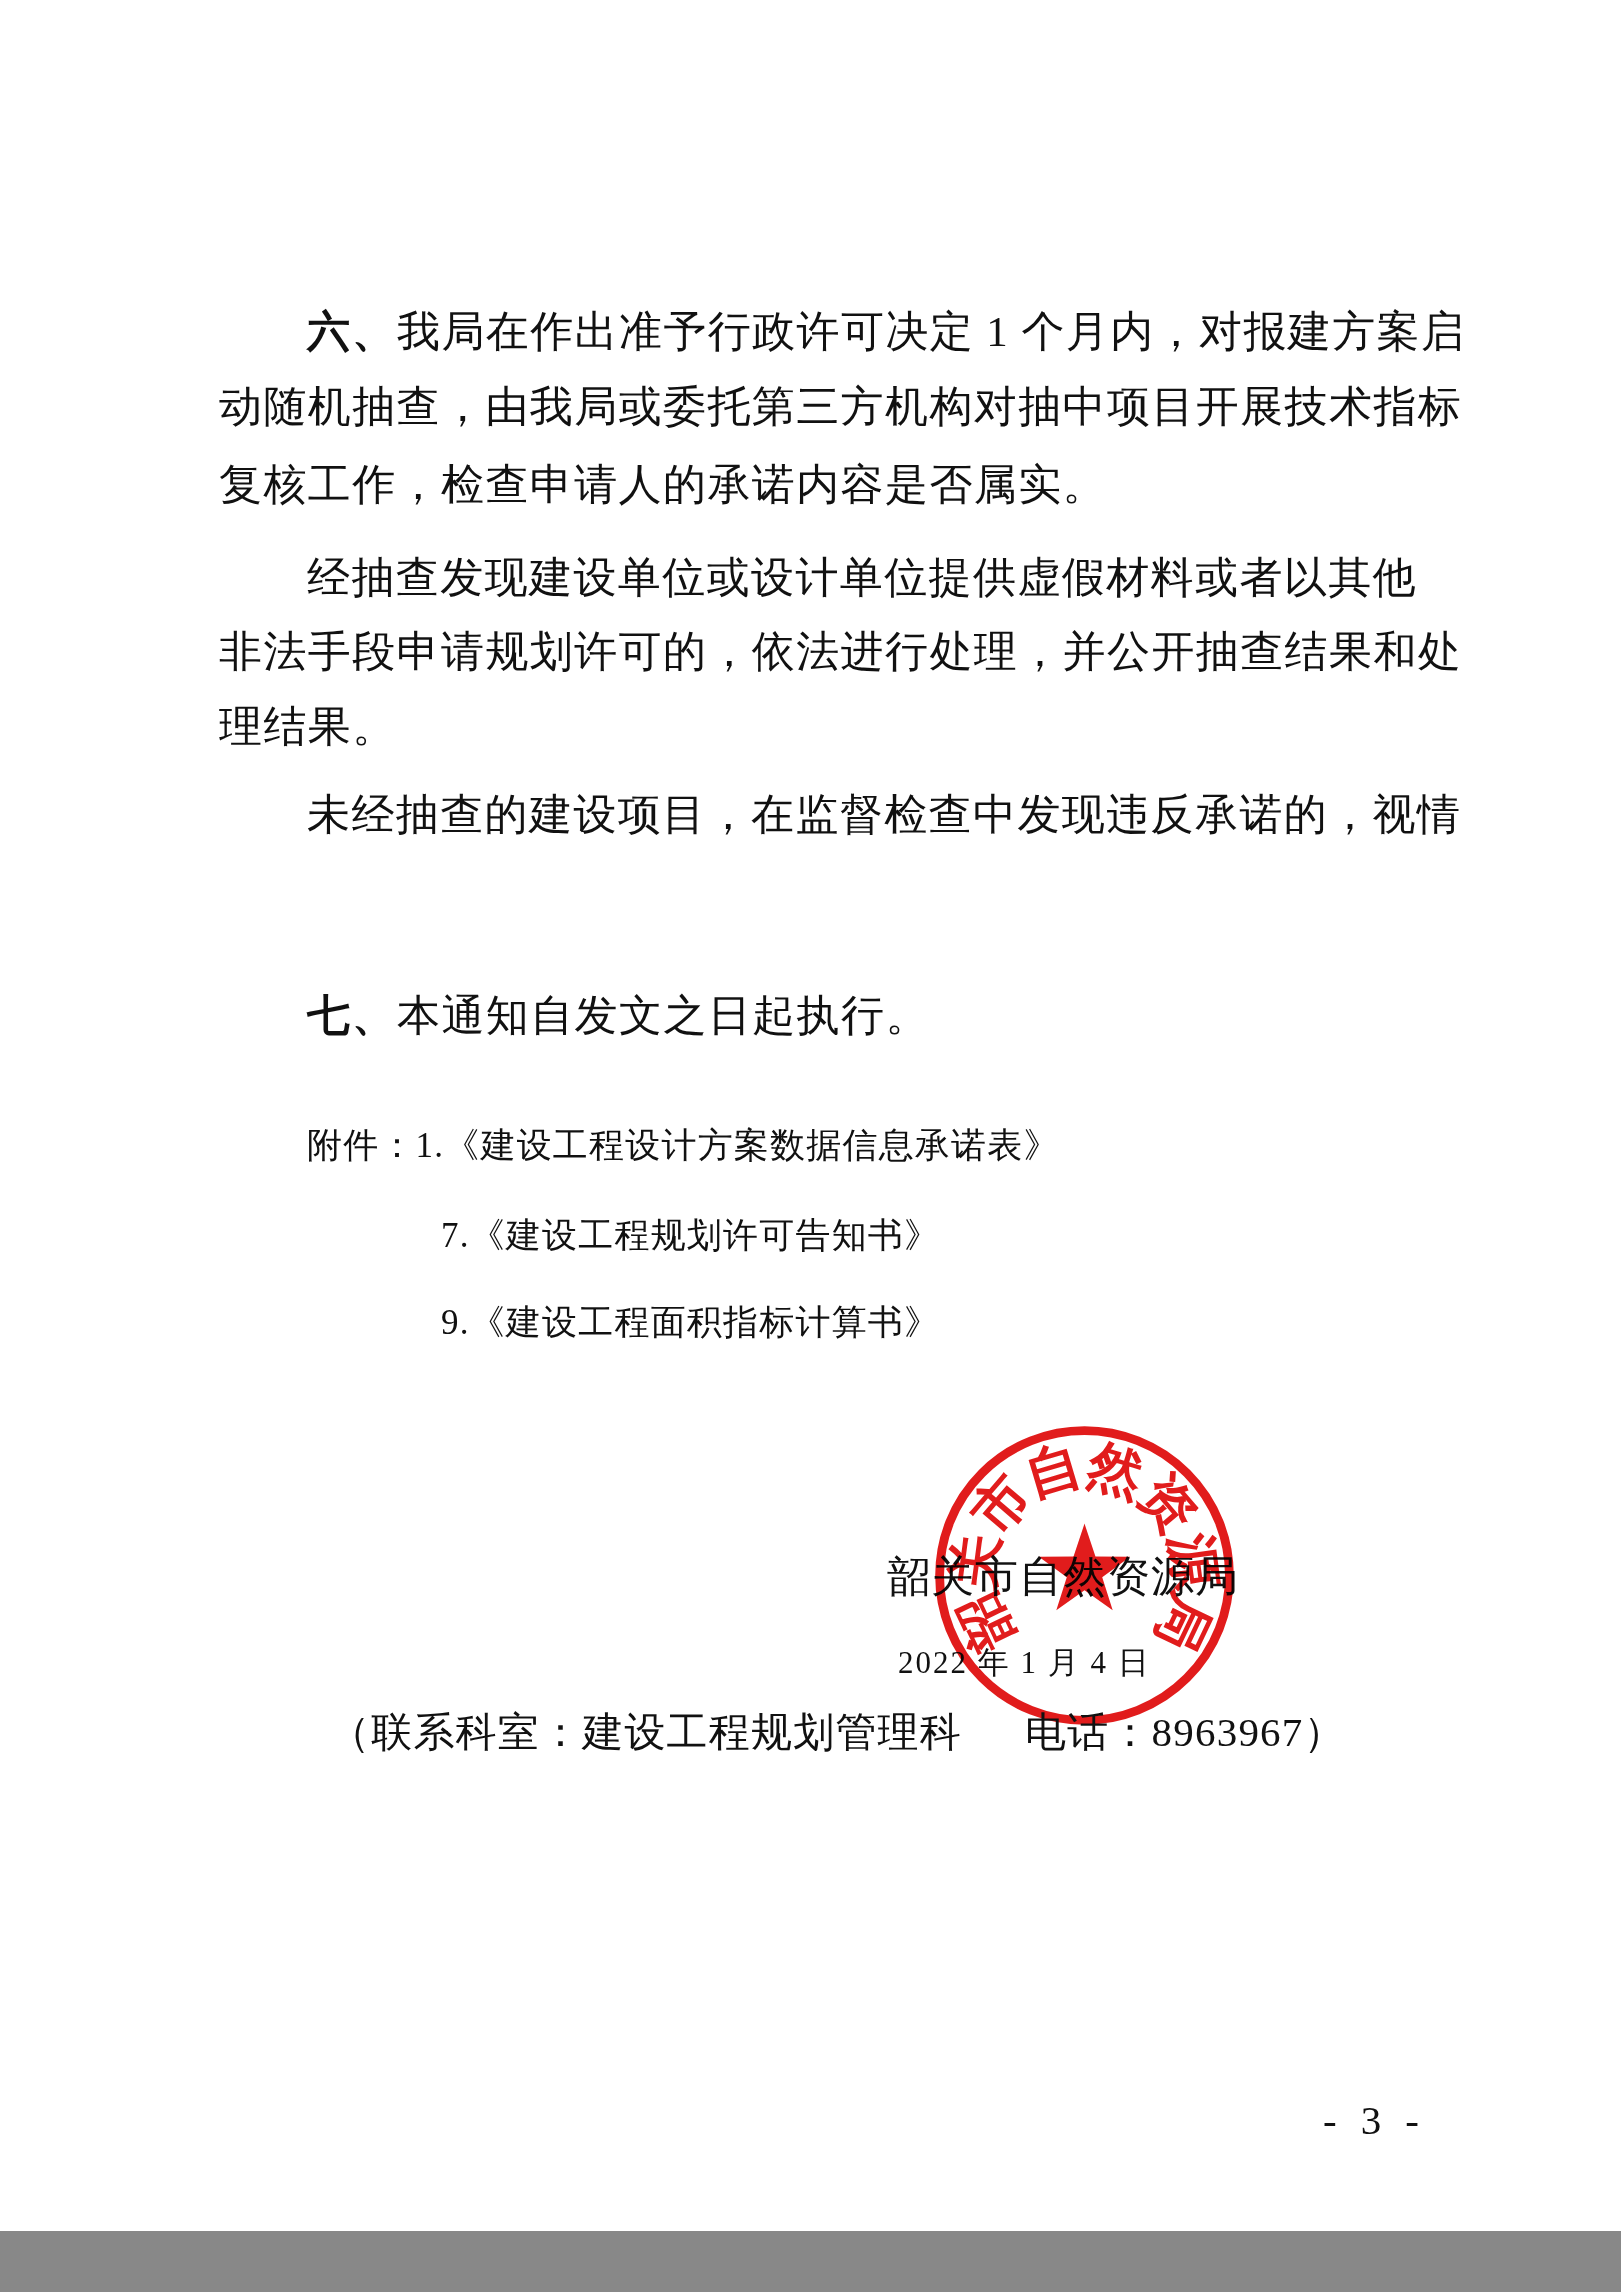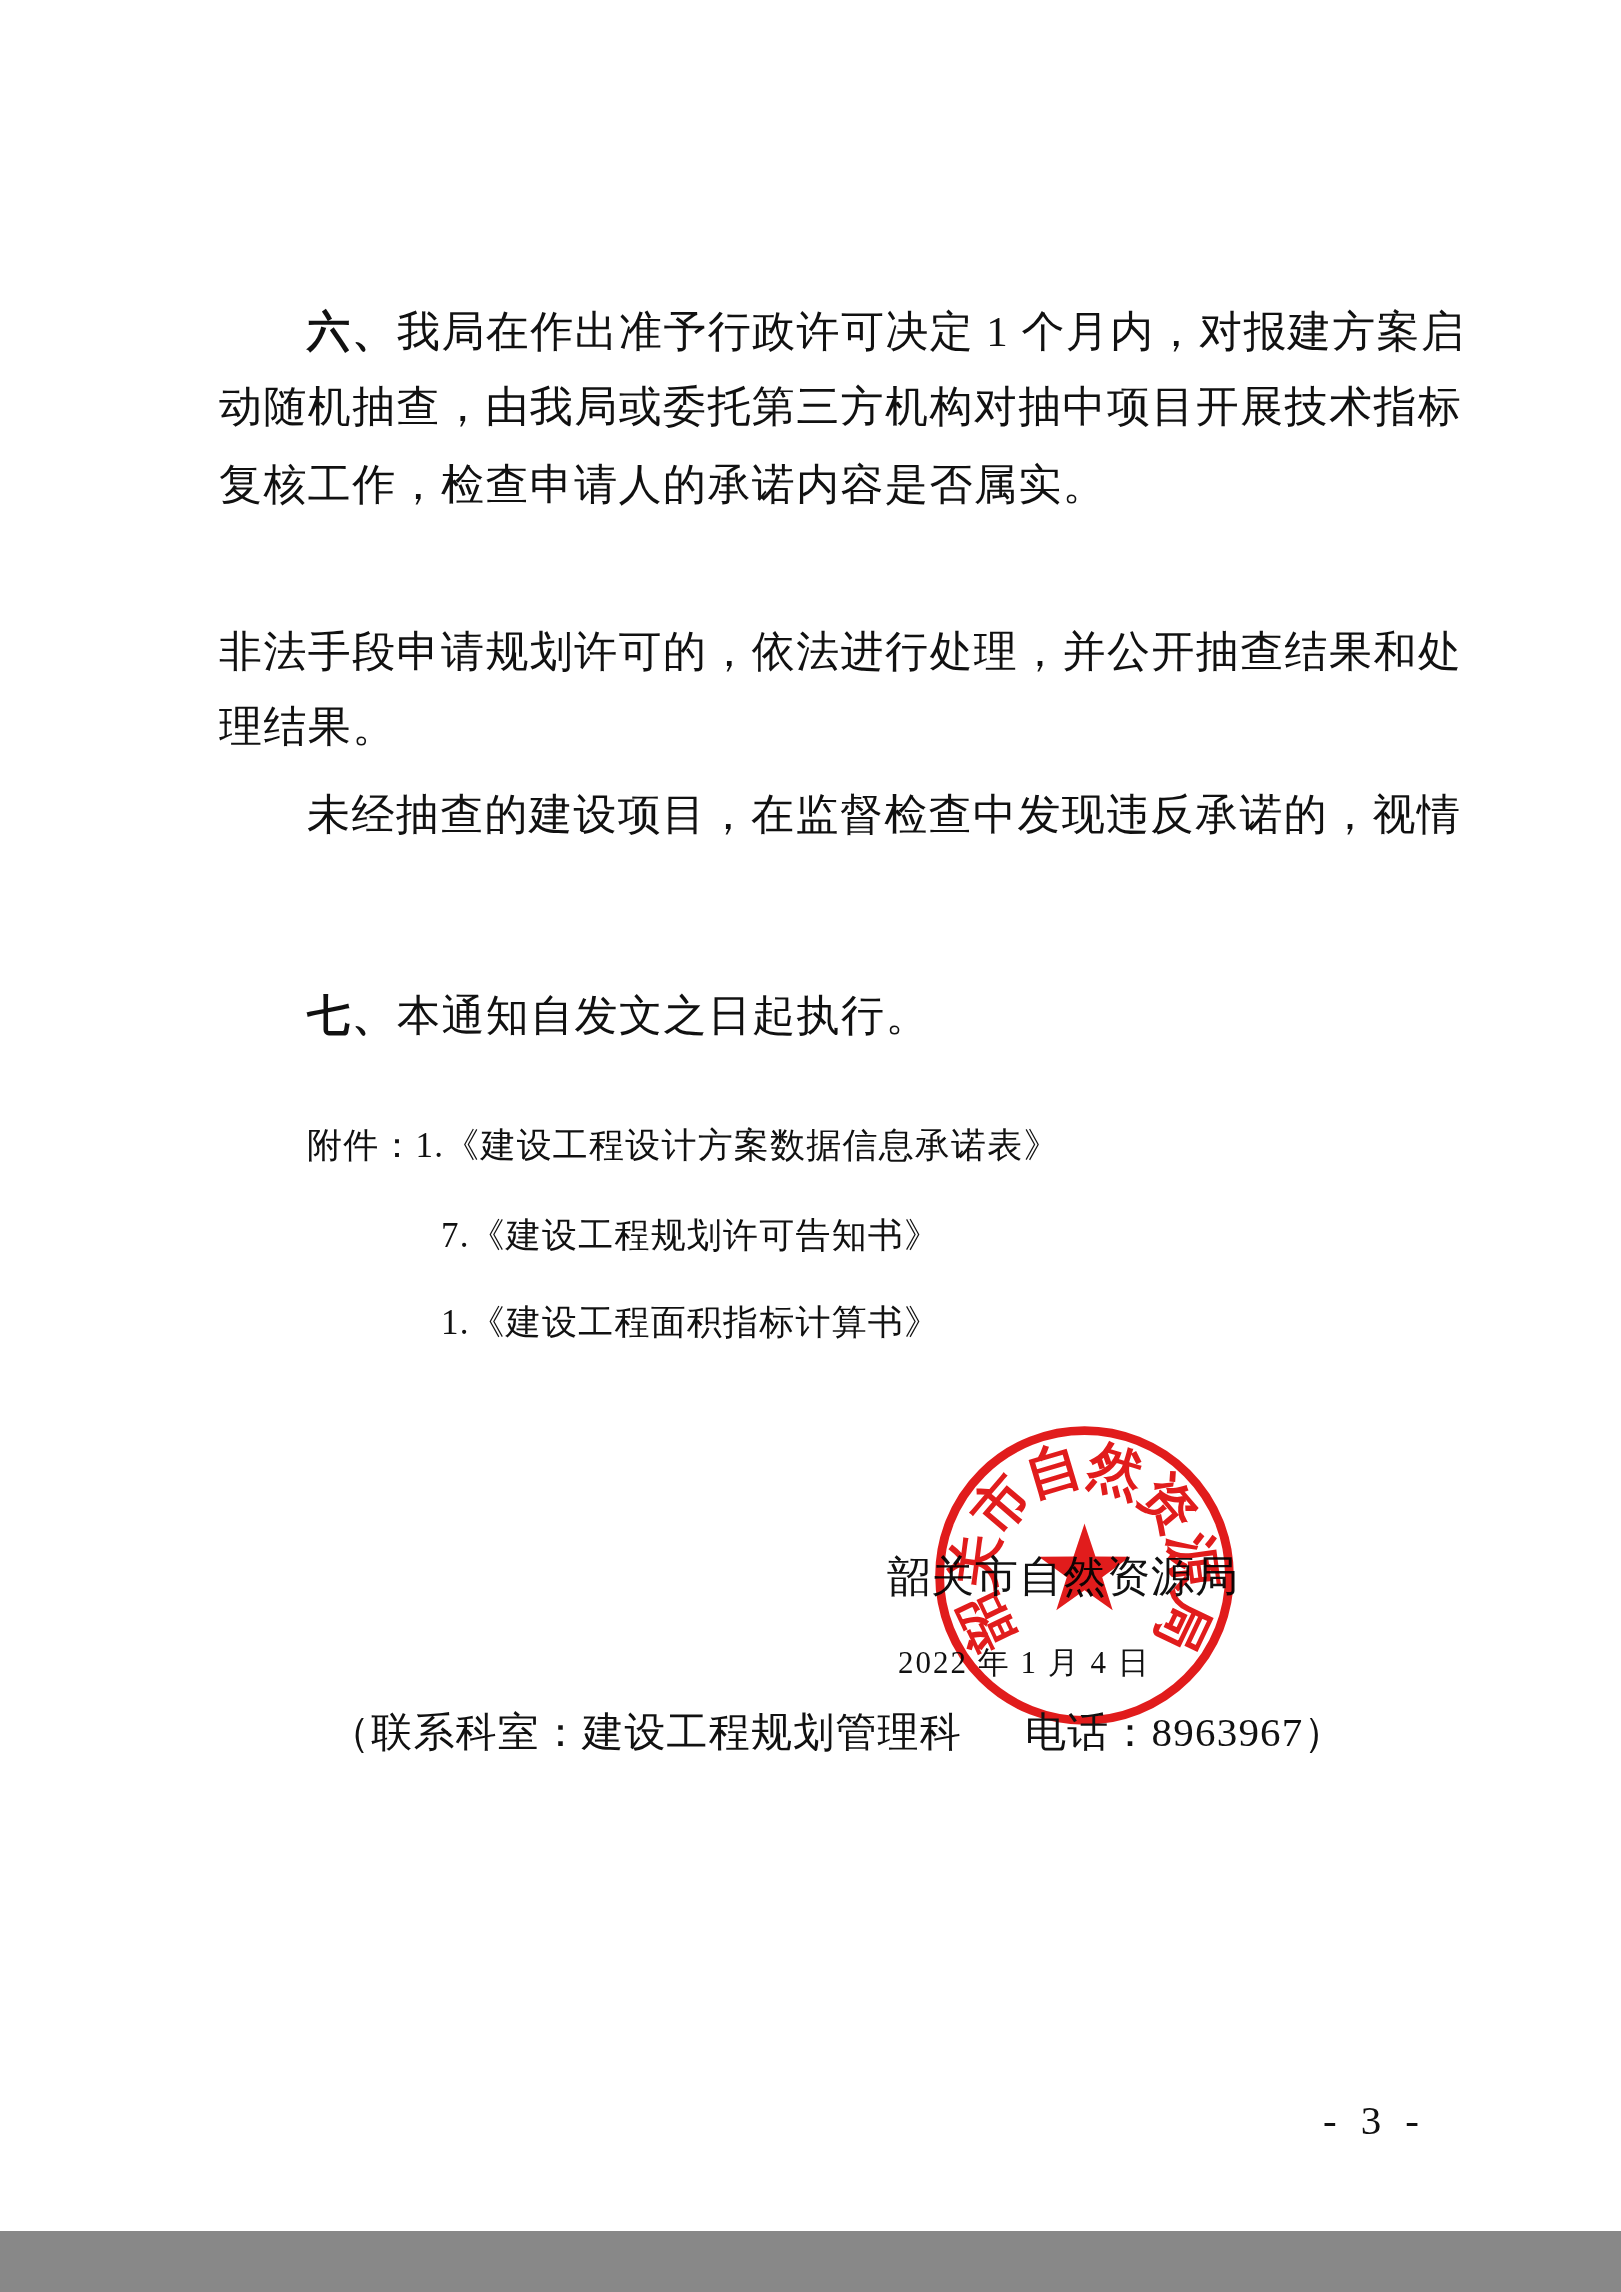--- a/index.html
+++ b/index.html
@@ -65,28 +65,29 @@
   }
 </style>
 </head>
 <body>
 
 <div class="page">
 
   <div class="bline indent" style="top:307px"><span class="num-prefix">六、</span><span>我局在作出准予行政许可决定 1 个月内，对报建方案启</span></div>
   <div class="bline" style="top:382px"><span>动随机抽查，由我局或委托第三方机构对抽中项目开展技术指标</span></div>
   <div class="bline" style="top:460px"><span>复核工作，检查申请人的承诺内容是否属实。</span></div>
+  <div class="bline indent" style="top:553px"><span>经抽查发现建设单位或设计单位提供虚假材料或者以其他</span></div>
   <div class="bline" style="top:627px"><span>非法手段申请规划许可的，依法进行处理，并公开抽查结果和处</span></div>
   <div class="bline" style="top:702px"><span>理结果。</span></div>
   <div class="bline indent" style="top:790px"><span>未经抽查的建设项目，在监督检查中发现违反承诺的，视情</span></div>
   <div class="bline indent" style="top:991px"><span class="num-prefix">七、</span><span>本通知自发文之日起执行。</span></div>
 
   <div class="attach-line" style="left:307px;top:1121px"><span>附件：</span><span>1.《建设工程设计方案数据信息承诺表》</span></div>
   <div class="attach-line" style="left:441px;top:1211px">7.《建设工程规划许可告知书》</div>
-  <div class="attach-line" style="left:441px;top:1298px">1.《建设工程面积指标计算书》</div>
+  <div class="attach-line" style="left:441px;top:1298px">9.《建设工程面积指标计算书》</div>
 
   <div class="sig-org">韶关市自然资源局</div>
   <div class="sig-date">2022 年 1 月 4 日</div>
 
   <svg class="seal" width="327" height="329" viewBox="940 1440 334 336">
     <circle cx="1107" cy="1608" r="148" fill="none" stroke-width="9" stroke="#e01212"></circle>
     <polygon points="1107,1555 1118.2,1588.6 1153.6,1588.9 1125.1,1609.9 1135.8,1643.6 1107,1623 1078.2,1643.6 1088.9,1609.9 1060.4,1588.9 1095.8,1588.6" fill="#e01212"></polygon>
     <text x="1107" y="1496" text-anchor="middle" dominant-baseline="central" transform="rotate(-115.5 1107 1608)" fill="#e01212">韶</text>
     <text x="1107" y="1496" text-anchor="middle" dominant-baseline="central" transform="rotate(-82.5 1107 1608)" fill="#e01212">关</text>
     <text x="1107" y="1496" text-anchor="middle" dominant-baseline="central" transform="rotate(-49.5 1107 1608)" fill="#e01212">市</text>

